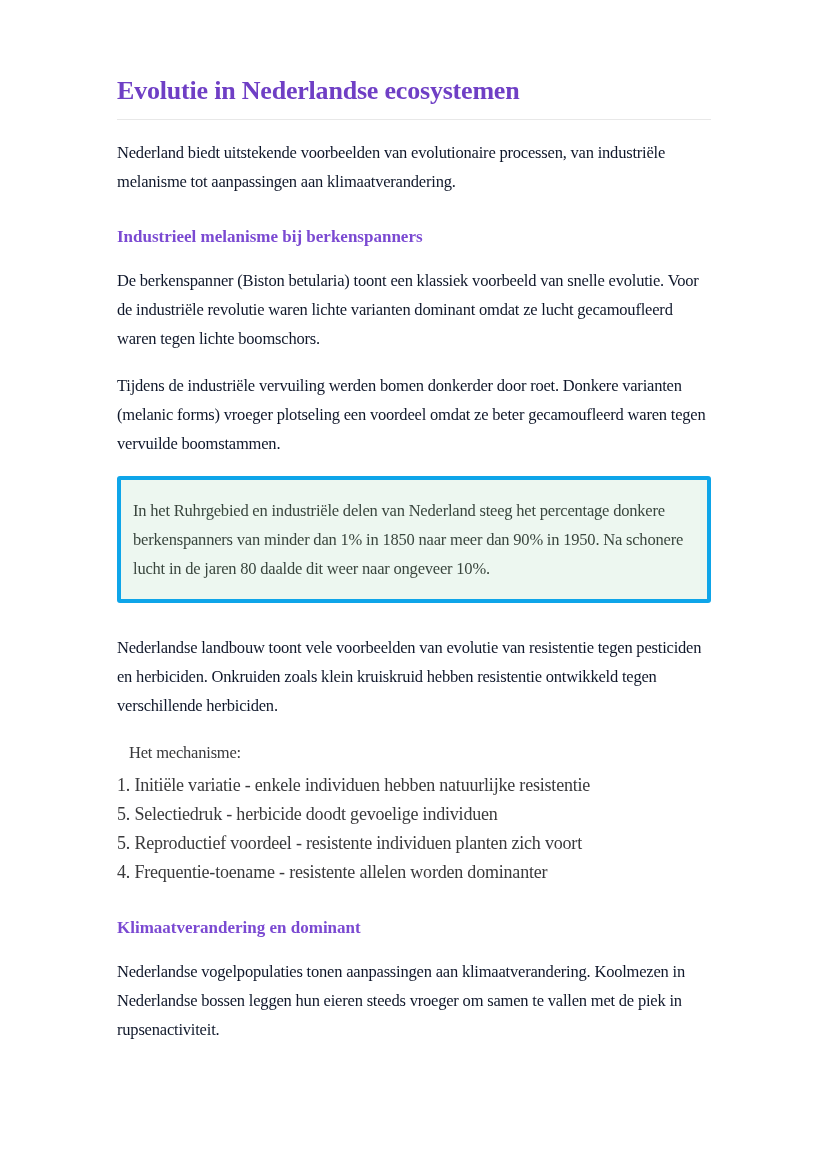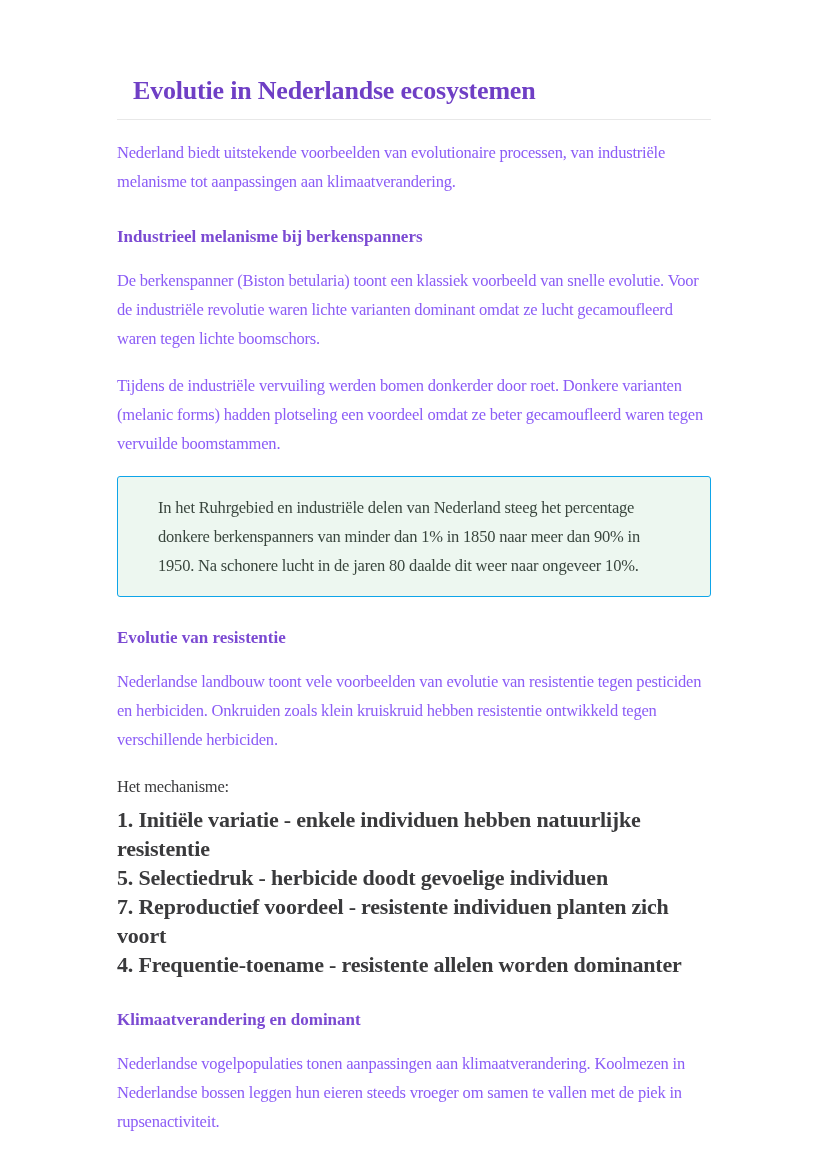--- a/index.html
+++ b/index.html
@@ -14,99 +14,97 @@
   .page {
     padding: 76px 117px 40px 117px;
     width: 828px;
   }
   h1.doc-title {
     font-size: 26px;
     font-weight: bold;
     color: #6f3fc5;
     line-height: 30px;
     letter-spacing: -0.2px;
-    margin: 0 0 13px 16px;
+    margin: 0 0 13px 0;
   }
   hr.title-rule {
     border: 0;
     border-top: 1px solid #e8e8e8;
     margin: 0 0 5px 0;
   }
   p.body-para {
     font-size: 16.5px;
     line-height: 29px;
     letter-spacing: -0.2px;
     margin: 18px 0;
-    color: #8b5cf6;
+    color: #0f172a;
   }
   h3.section-heading {
     font-size: 17px;
     font-weight: bold;
     color: #7b4ad2;
     line-height: 22px;
     margin: 30px 0 18px 0;
   }
   .callout {
     background: #edf7f0;
-    border: 1px solid #0ea5e9;
+    border: 4px solid #0ea5e9;
     border-radius: 3px;
-    padding: 16px 40px;
+    padding: 16px 12px;
     margin: 16px 0 30px 0;
   }
   .callout p {
     font-size: 16.5px;
     line-height: 29px;
     letter-spacing: -0.2px;
     color: #39453d;
     margin: 0;
   }
   .mech-block { margin: 18px 0; }
   .mech-label {
     font-size: 16.5px;
     line-height: 29px;
     letter-spacing: -0.2px;
-    margin: 0 0 4px 0;
+    margin: 0 0 4px 12px;
   }
   .mech-item {
-    font-size: 22px;
+    font-size: 18px;
     line-height: 29px;
     letter-spacing: -0.2px;
-    font-weight: bold;
   }
 </style>
 </head>
 <body>
 
 <main class="page">
 
   <h1 class="doc-title">Evolutie in Nederlandse ecosystemen</h1>
 
   <hr class="title-rule">
 
   <p class="body-para">Nederland biedt uitstekende voorbeelden van evolutionaire processen, van industriële melanisme tot aanpassingen aan klimaatverandering.</p>
 
   <h3 class="section-heading">Industrieel melanisme bij berkenspanners</h3>
 
   <p class="body-para">De berkenspanner (Biston betularia) toont een klassiek voorbeeld van snelle evolutie. Voor de industriële revolutie waren lichte varianten dominant omdat ze lucht gecamoufleerd waren tegen lichte boomschors.</p>
 
-  <p class="body-para">Tijdens de industriële vervuiling werden bomen donkerder door roet. Donkere varianten (melanic forms) hadden plotseling een voordeel omdat ze beter gecamoufleerd waren tegen vervuilde boomstammen.</p>
+  <p class="body-para">Tijdens de industriële vervuiling werden bomen donkerder door roet. Donkere varianten (melanic forms) vroeger plotseling een voordeel omdat ze beter gecamoufleerd waren tegen vervuilde boomstammen.</p>
 
   <div class="callout">
     <p>In het Ruhrgebied en industriële delen van Nederland steeg het percentage donkere berkenspanners van minder dan 1% in 1850 naar meer dan 90% in 1950. Na schonere lucht in de jaren 80 daalde dit weer naar ongeveer 10%.</p>
   </div>
 
-  <h3 class="section-heading">Evolutie van resistentie</h3>
 
   <p class="body-para">Nederlandse landbouw toont vele voorbeelden van evolutie van resistentie tegen pesticiden en herbiciden. Onkruiden zoals klein kruiskruid hebben resistentie ontwikkeld tegen verschillende herbiciden.</p>
 
   <div class="mech-block">
     <p class="mech-label">Het mechanisme:</p>
     <div class="mech-item">1. Initiële variatie - enkele individuen hebben natuurlijke resistentie</div>
     <div class="mech-item">5. Selectiedruk - herbicide doodt gevoelige individuen</div>
-    <div class="mech-item">7. Reproductief voordeel - resistente individuen planten zich voort</div>
+    <div class="mech-item">5. Reproductief voordeel - resistente individuen planten zich voort</div>
     <div class="mech-item">4. Frequentie-toename - resistente allelen worden dominanter</div>
   </div>
 
   <h3 class="section-heading">Klimaatverandering en dominant</h3>
 
   <p class="body-para">Nederlandse vogelpopulaties tonen aanpassingen aan klimaatverandering. Koolmezen in Nederlandse bossen leggen hun eieren steeds vroeger om samen te vallen met de piek in rupsenactiviteit.</p>
 
 </main>
 
 </body></html>

